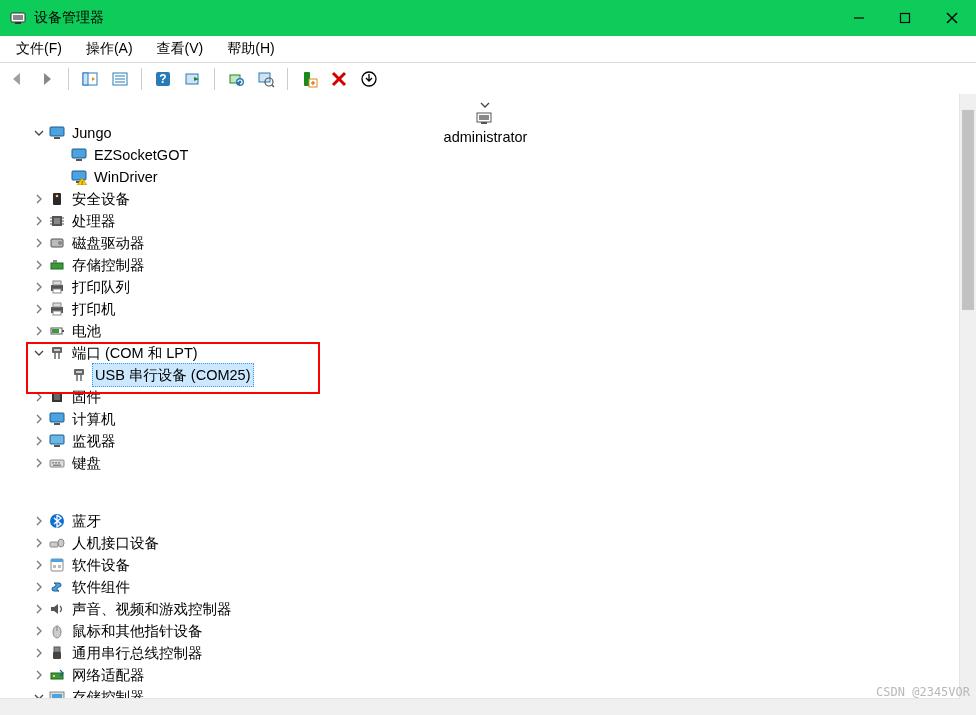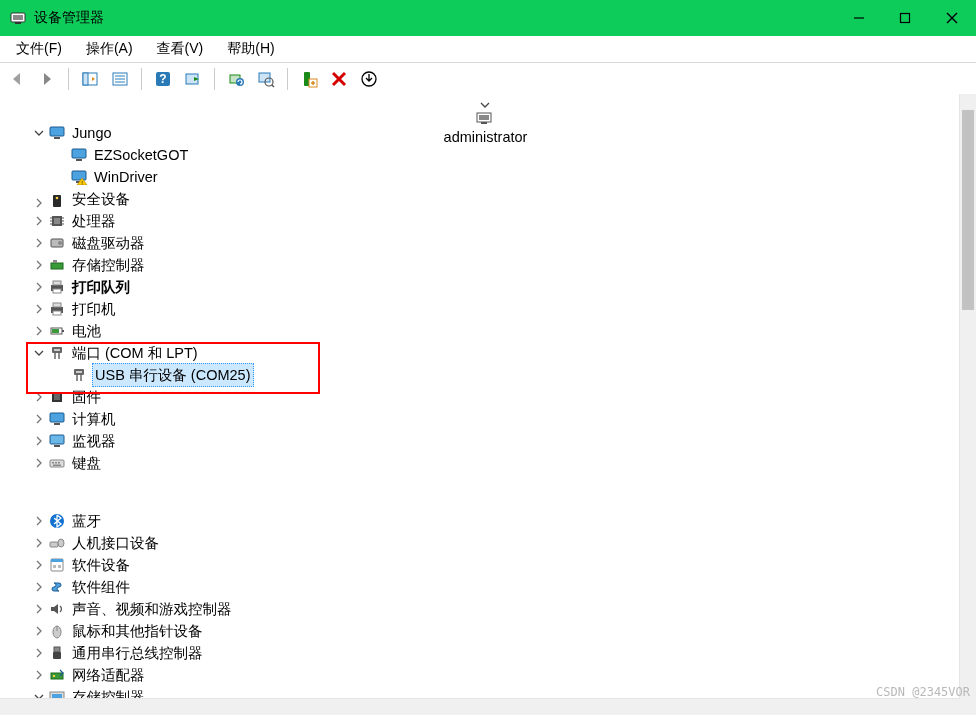--- a/index.html
+++ b/index.html
@@ -338,21 +338,21 @@
         <svg width="16" height="16">
             <rect x="1" y="2" width="14" height="9" rx="1" fill="#4da3e0" stroke="#1a5a90"></rect>
             <rect x="5" y="12" width="6" height="2" fill="#555"></rect>
             <path d="M11 9 L16 16 L6 16 Z" fill="#ffcc00" stroke="#b08000" stroke-width="0.6"></path>
             <text x="11" y="15.5" text-anchor="middle" font-size="6" fill="#000">!</text>
           </svg>
       </span>
       <span class="label">WinDriver</span>
     </div>
 
-    <div class="node" style="padding-left:28px;align-items:flex-end;">
+    <div class="node" style="padding-left:28px;">
       <span class="expander">
           <svg width="10" height="10">
             <path d="M3 1 L7 5 L3 9" fill="none" stroke="#777" stroke-width="1.3"></path>
           </svg>
         </span>
       <span class="ico">
           <svg width="16" height="16">
             <rect x="4" y="2" width="8" height="12" rx="1" fill="#2a2a2a"></rect>
             <circle cx="8" cy="5" r="1.3" fill="#ffd040"></circle>
           </svg>
@@ -404,21 +404,21 @@
         </span>
       <span class="ico">
           <svg width="16" height="16">
             <rect x="2" y="6" width="12" height="6" fill="#3a9a3a" stroke="#1a6a1a"></rect>
             <rect x="4" y="3" width="4" height="3" fill="#888"></rect>
           </svg>
         </span>
       <span class="label">存储控制器</span>
     </div>
 
-    <div class="node" style="padding-left:28px;font-weight:bold;">
+    <div class="node" style="padding-left:28px;">
       <span class="expander">
           <svg width="10" height="10">
             <path d="M3 1 L7 5 L3 9" fill="none" stroke="#777" stroke-width="1.3"></path>
           </svg>
         </span>
       <span class="ico">
           <svg width="16" height="16">
             <rect x="2" y="6" width="12" height="6" fill="#555"></rect>
             <rect x="4" y="2" width="8" height="4" fill="#ddd" stroke="#888"></rect>
             <rect x="4" y="10" width="8" height="4" fill="#fff" stroke="#888"></rect>

